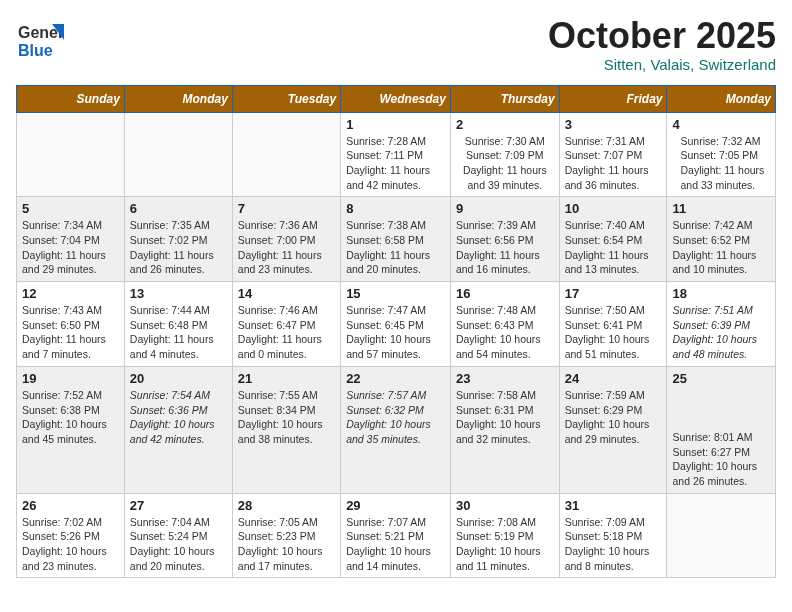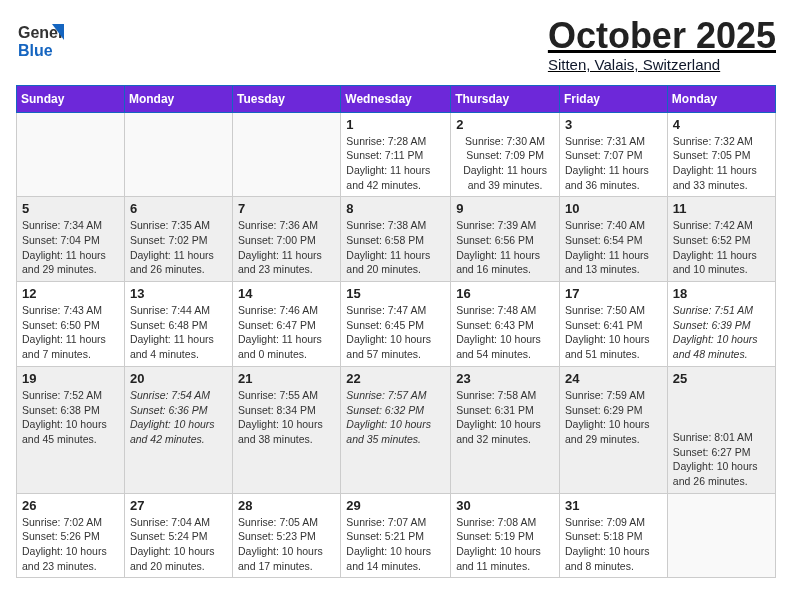--- a/index.html
+++ b/index.html
@@ -14,46 +14,46 @@
       display: flex;
       justify-content: space-between;
       align-items: flex-start;
       margin-bottom: 12px;
     }
     .logo-wrapper {
       display: flex;
       align-items: center;
     }
     .title-block {
-      text-align: left;
-      text-decoration: underline;
+      text-align: right;
     }
     .month-title {
       font-size: 36px;
       font-weight: bold;
       color: #222;
       line-height: 1.1;
     }
     .location {
       font-size: 15px;
-      color: #0f172a;
+      color: #0f766e;
     }
     .calendar {
       width: 100%;
       border-collapse: collapse;
       font-size: 11px;
     }
     .calendar th {
-      background: #6d28d9;
+      background: #a16207;
       color: #fff;
       padding: 6px 4px;
-      text-align: left;
+      text-align: right;
       font-weight: bold;
       font-size: 12px;
       border: 1px solid #1565c0;
+      font-style: italic;
     }
     .calendar td {
       border: 1px solid #ccc;
       vertical-align: top;
       padding: 4px 5px;
       width: 113px;
       min-height: 80px;
       background: #fff;
     }
     .calendar tr:nth-child(even) td {
@@ -129,21 +129,21 @@
 Daylight: 11 hours and 39 minutes.</div>
         </td>
         <td>
           <div class="day-num">3</div>
           <div class="day-info" style="white-space: pre-line;">Sunrise: 7:31 AM
 Sunset: 7:07 PM
 Daylight: 11 hours and 36 minutes.</div>
         </td>
         <td>
           <div class="day-num">4</div>
-          <div class="day-info" style="white-space: pre-line;">Sunrise: 7:32 AM
+          <div class="day-info" style="white-space: pre-line; margin-left: 8px;">Sunrise: 7:32 AM
 Sunset: 7:05 PM
 Daylight: 11 hours and 33 minutes.</div>
         </td>
       </tr>
       <tr>
         <td>
           <div class="day-num">5</div>
           <div class="day-info" style="white-space: pre-line;">Sunrise: 7:34 AM
 Sunset: 7:04 PM
 Daylight: 11 hours and 29 minutes.</div>

